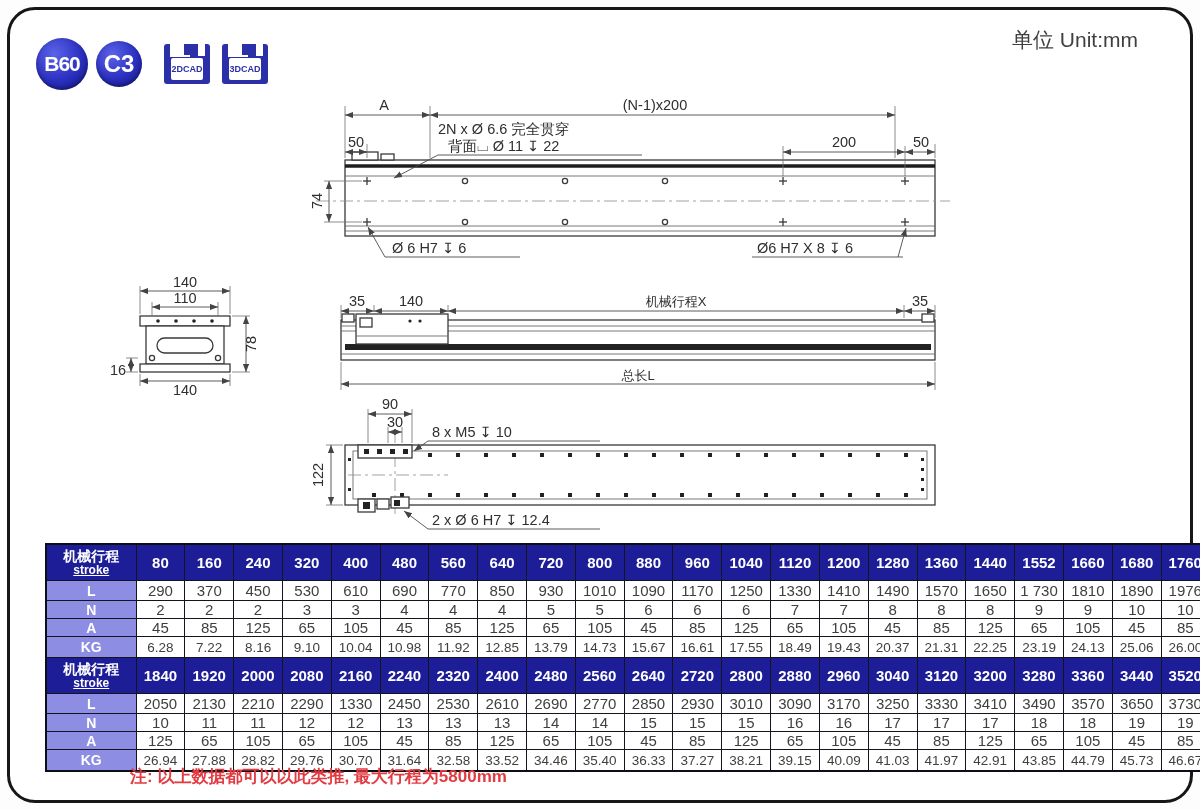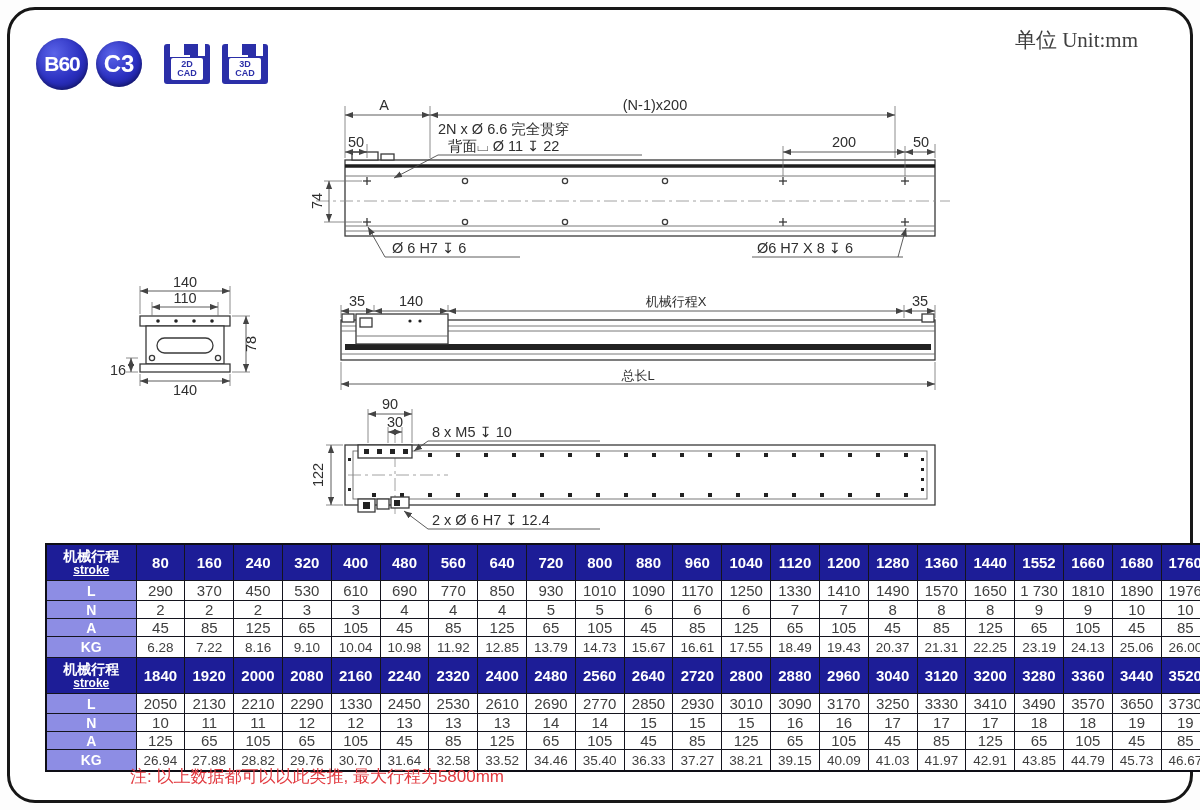--- a/index.html
+++ b/index.html
@@ -25,24 +25,24 @@
   .sheet-title{font-size:28px;font-weight:bold;color:#8a8a8a;margin-left:8px;white-space:nowrap;}
   .cad-group{display:flex;gap:12px;margin-left:14px;}
   .cad{
     position:relative;width:46px;height:40px;background:#2b2fa8;border-radius:3px;
   }
   .cad .shutter{position:absolute;left:6px;top:0;width:20px;height:13px;background:#fff;}
   .cad .shutter-slot{position:absolute;left:20px;top:0;width:6px;height:11px;background:#2b2fa8;}
   .cad .notch{position:absolute;right:5px;top:0;width:7px;height:12px;background:#fff;}
   .cad .label{
     position:absolute;left:7px;bottom:4px;width:32px;height:22px;background:#fff;border-radius:2px;
-    display:flex;flex-direction:column;align-items:center;justify-content:center;line-height:1;
+    display:flex;flex-direction:row;align-items:center;justify-content:center;line-height:1;
   }
   .cad .label div{color:#2b2fa8;font-weight:bold;font-size:9px;}
-  .unit-label{position:absolute;right:62px;top:26px;font-size:21px;color:#3f3f3f;z-index:5;font-family:Liberation Serif, serif;}
+  .unit-label{position:absolute;right:62px;top:26px;font-size:21px;color:#3f3f3f;z-index:5;}
   
   svg.drawings{position:absolute;left:0;top:0;z-index:2;}
   svg .ln{fill:none;stroke:#3a3a3a;stroke-width:1.3;}
   svg .lt{fill:none;stroke:#6a6a6a;stroke-width:0.9;}
   svg .thk{fill:none;stroke:#1e1e1e;stroke-width:3.6;}
   svg .dim{fill:none;stroke:#4a4a4a;stroke-width:0.9;}
   svg .ext{fill:none;stroke:#6e6e6e;stroke-width:0.8;}
   svg .cl{fill:none;stroke:#8a8a8a;stroke-width:0.8;stroke-dasharray:13 4 3 4;}
   svg .fw{fill:#ffffff;}
   svg .fd{fill:#222222;}
@@ -62,21 +62,21 @@
   tr.thdr td.corner .c1{font-size:14px;line-height:15px;}
   tr.thdr td.corner .c2{font-size:12px;line-height:12px;text-decoration:underline;}
   td.lab{background:#8d8de4;color:#ffffff;font-weight:bold;font-size:14px;}
   td.val{background:#ffffff;color:#3f3f3f;font-size:15px;}
   tr.r-L td{height:19px;}
   tr.r-N td{height:17px;}
   tr.r-A td{height:17px;}
   tr.r-KG td{height:20px;}
   tr.r-KG td.val{font-size:13.5px;}
   
-  .note{position:absolute;left:130px;top:765px;font-size:17px;font-weight:normal;color:#e23b41;z-index:5;}
+  .note{position:absolute;left:130px;top:765px;font-size:17px;font-weight:bold;color:#e23b41;z-index:5;}
 </style>
 </head>
 <body>
 
 <div class="page-frame"></div>
 
 <div class="hdr-row">
   <div class="badge b1">B60</div>
   <div class="badge b2">C3</div>
   <div class="cad-group">

